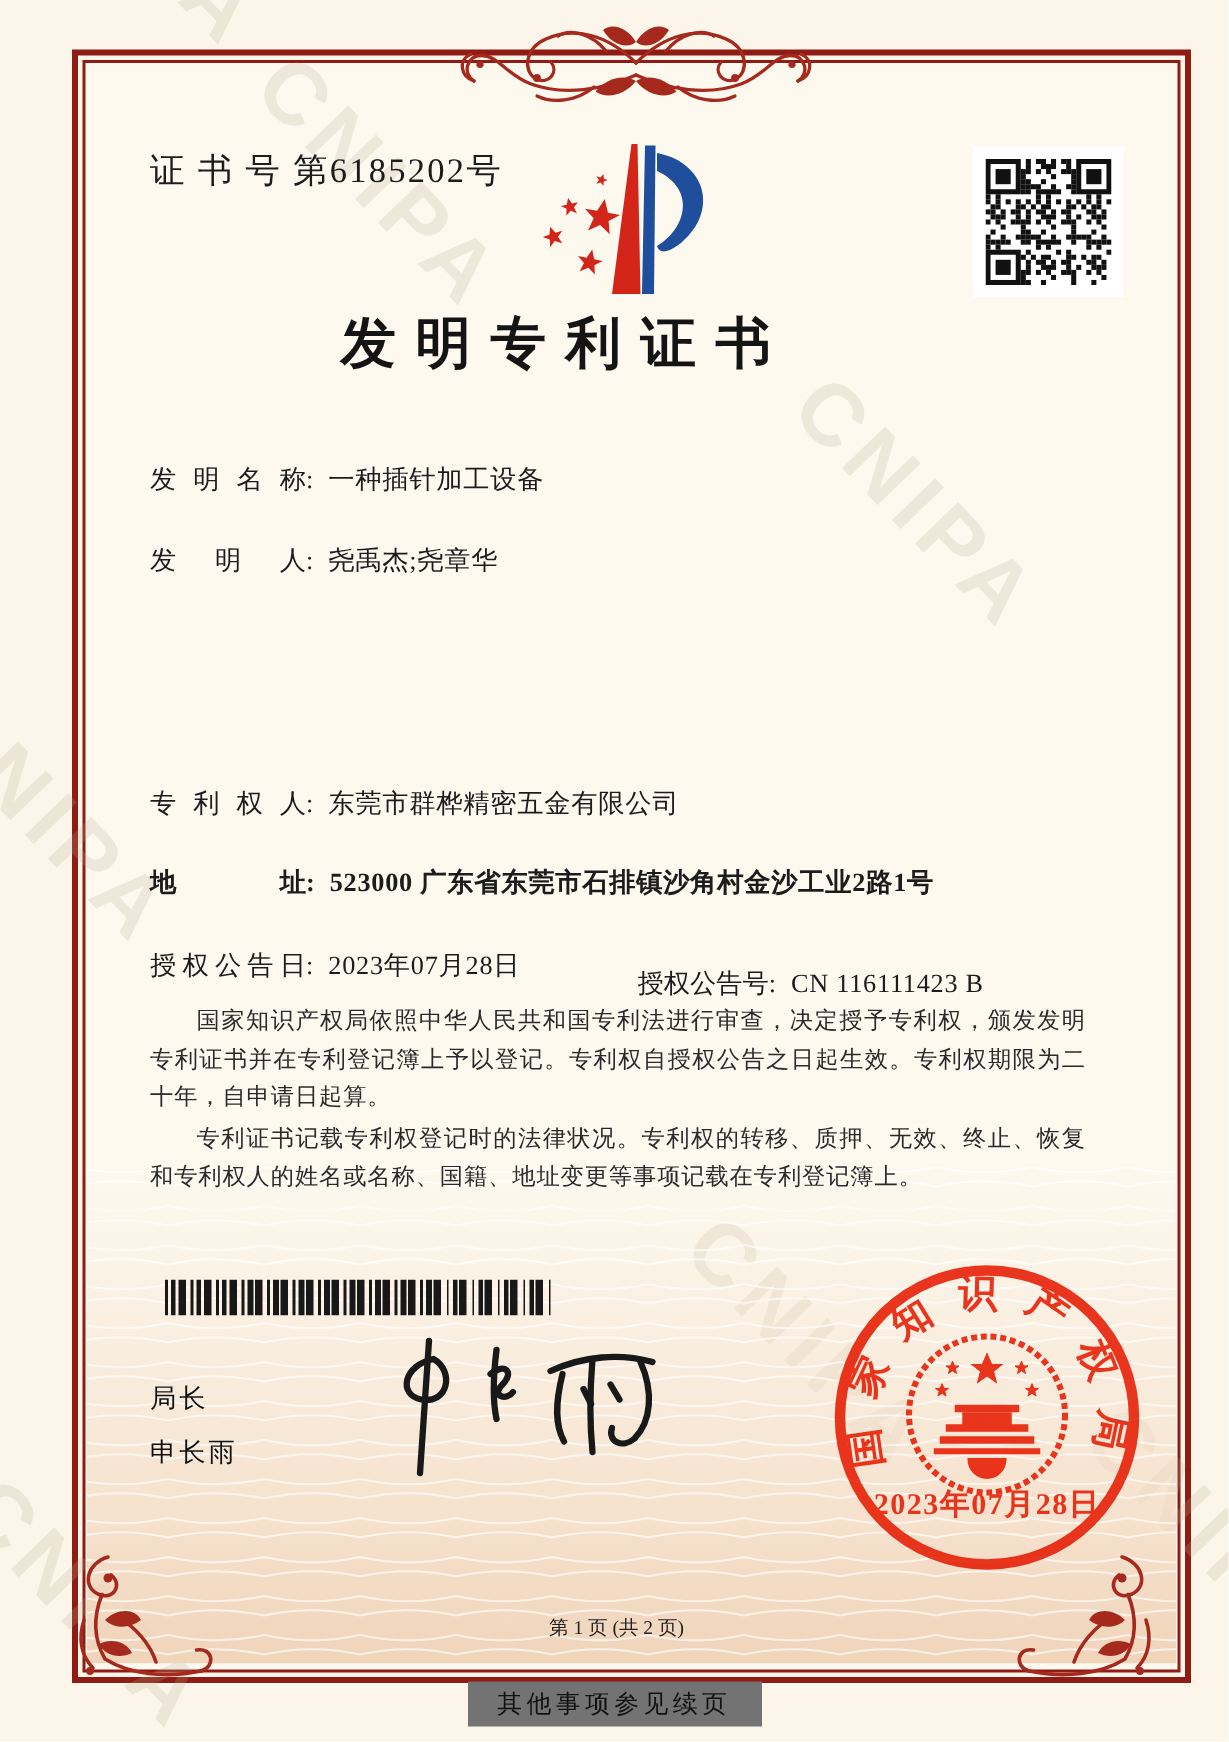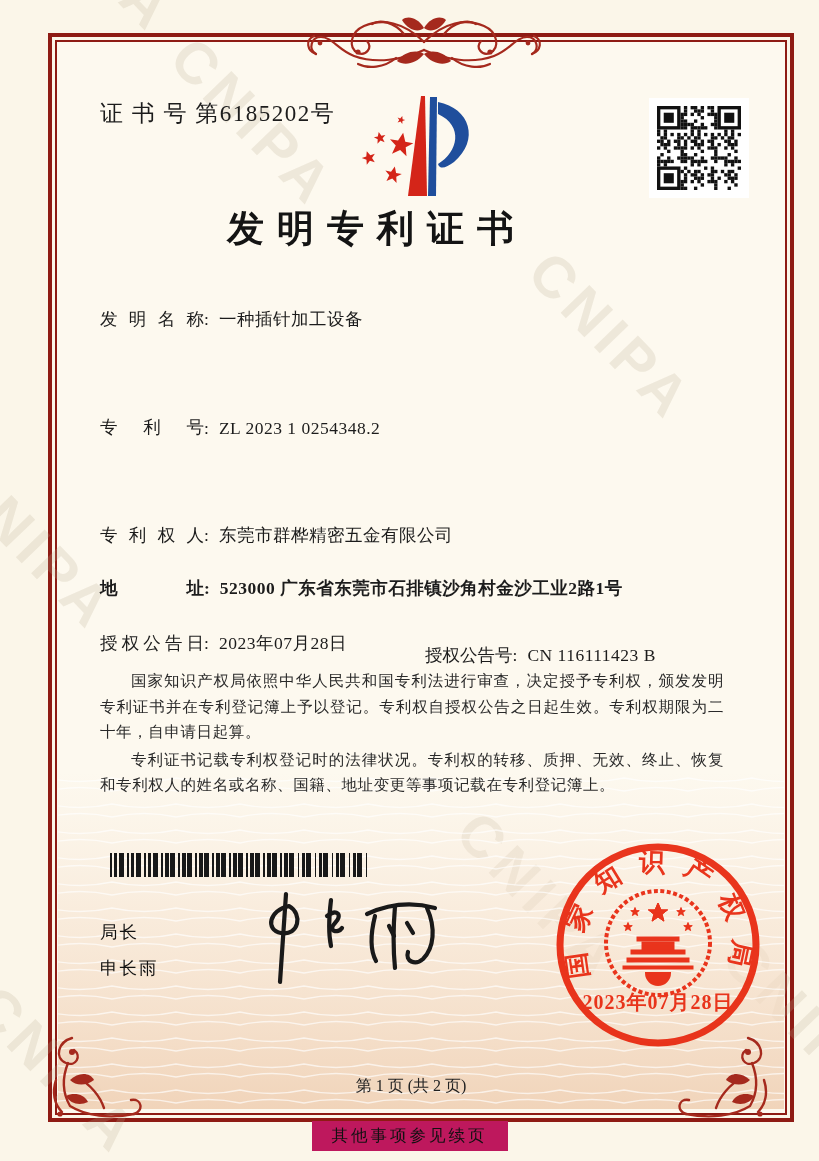--- a/index.html
+++ b/index.html
@@ -43,24 +43,24 @@
     position:absolute; left:100px; top:668px; width:624px;
     font-size:15.5px; line-height:25.5px; text-align:justify; letter-spacing:0.6px; color:#2a2a2a;
   }
   .body-text p{margin:0 0 2px 0; text-indent:2em;}
   
   .barcode{position:absolute; left:110px; top:853px; width:258px; height:24px; overflow:hidden; white-space:nowrap; font-size:0;}
   .barcode span{display:inline-block; height:24px; background:#181818;}
   .officer{position:absolute; left:100px; font-family:"Liberation Sans","DejaVu Sans",sans-serif; font-size:17.5px; letter-spacing:2px; color:#111;}
   .sig{position:absolute; left:243px; top:890px;}
   .seal{position:absolute; left:551px; top:838px; opacity:0.93;}
-  .page-info{position:absolute; left:55px; top:1076px; width:712px; text-align:center; font-size:16px; color:#222;}
+  .page-info{position:absolute; left:55px; top:1076px; width:712px; text-align:center; font-size:13px; color:#222;}
   .cont-note{
     position:absolute; left:50%; top:1121px; transform:translateX(-50%);
-    background:#be185d; padding:4px 20px; font-size:16.5px; letter-spacing:3px; color:#111;
+    background:#737373; padding:4px 20px; font-size:16.5px; letter-spacing:3px; color:#111;
     white-space:nowrap;
   }
   .orn{position:absolute; pointer-events:none;}
   svg{display:block;}
 </style>
 </head>
 <body>
 
 <div class="page">
 
@@ -406,22 +406,22 @@
         <rect x="1" y="19" width="5" height="5" fill="#fff"></rect>
         <rect x="2" y="20" width="3" height="3" fill="#111"></rect>
       </svg>
   </div>
 
   <div class="doc-title">发明专利证书</div>
 
   <div class="frow" style="top:307px;">
     <span class="flabel">发明名称</span><span class="fcolon">:</span><span class="fvalue">一种插针加工设备</span>
   </div>
-  <div class="frow" style="top:415px;">
-    <span class="flabel">专利号</span><span class="fcolon">:</span><span class="fvalue">ZL 2023 1 0254348.2</span>
+  <div class="frow" style="top:361px;">
+    <span class="flabel">发明人</span><span class="fcolon">:</span><span class="fvalue">尧禹杰;尧章华</span>
   </div>
   <div class="frow" style="top:523px;">
     <span class="flabel">专利权人</span><span class="fcolon">:</span><span class="fvalue">东莞市群桦精密五金有限公司</span>
   </div>
   <div class="frow" style="top:576px;font-weight:bold;">
     <span class="flabel">地址</span><span class="fcolon">:</span><span class="fvalue">523000 广东省东莞市石排镇沙角村金沙工业2路1号</span>
   </div>
   <div class="frow" style="top:631px;">
     <span>
       <span class="flabel">授权公告日</span><span class="fcolon">:</span><span class="fvalue">2023年07月28日</span>

